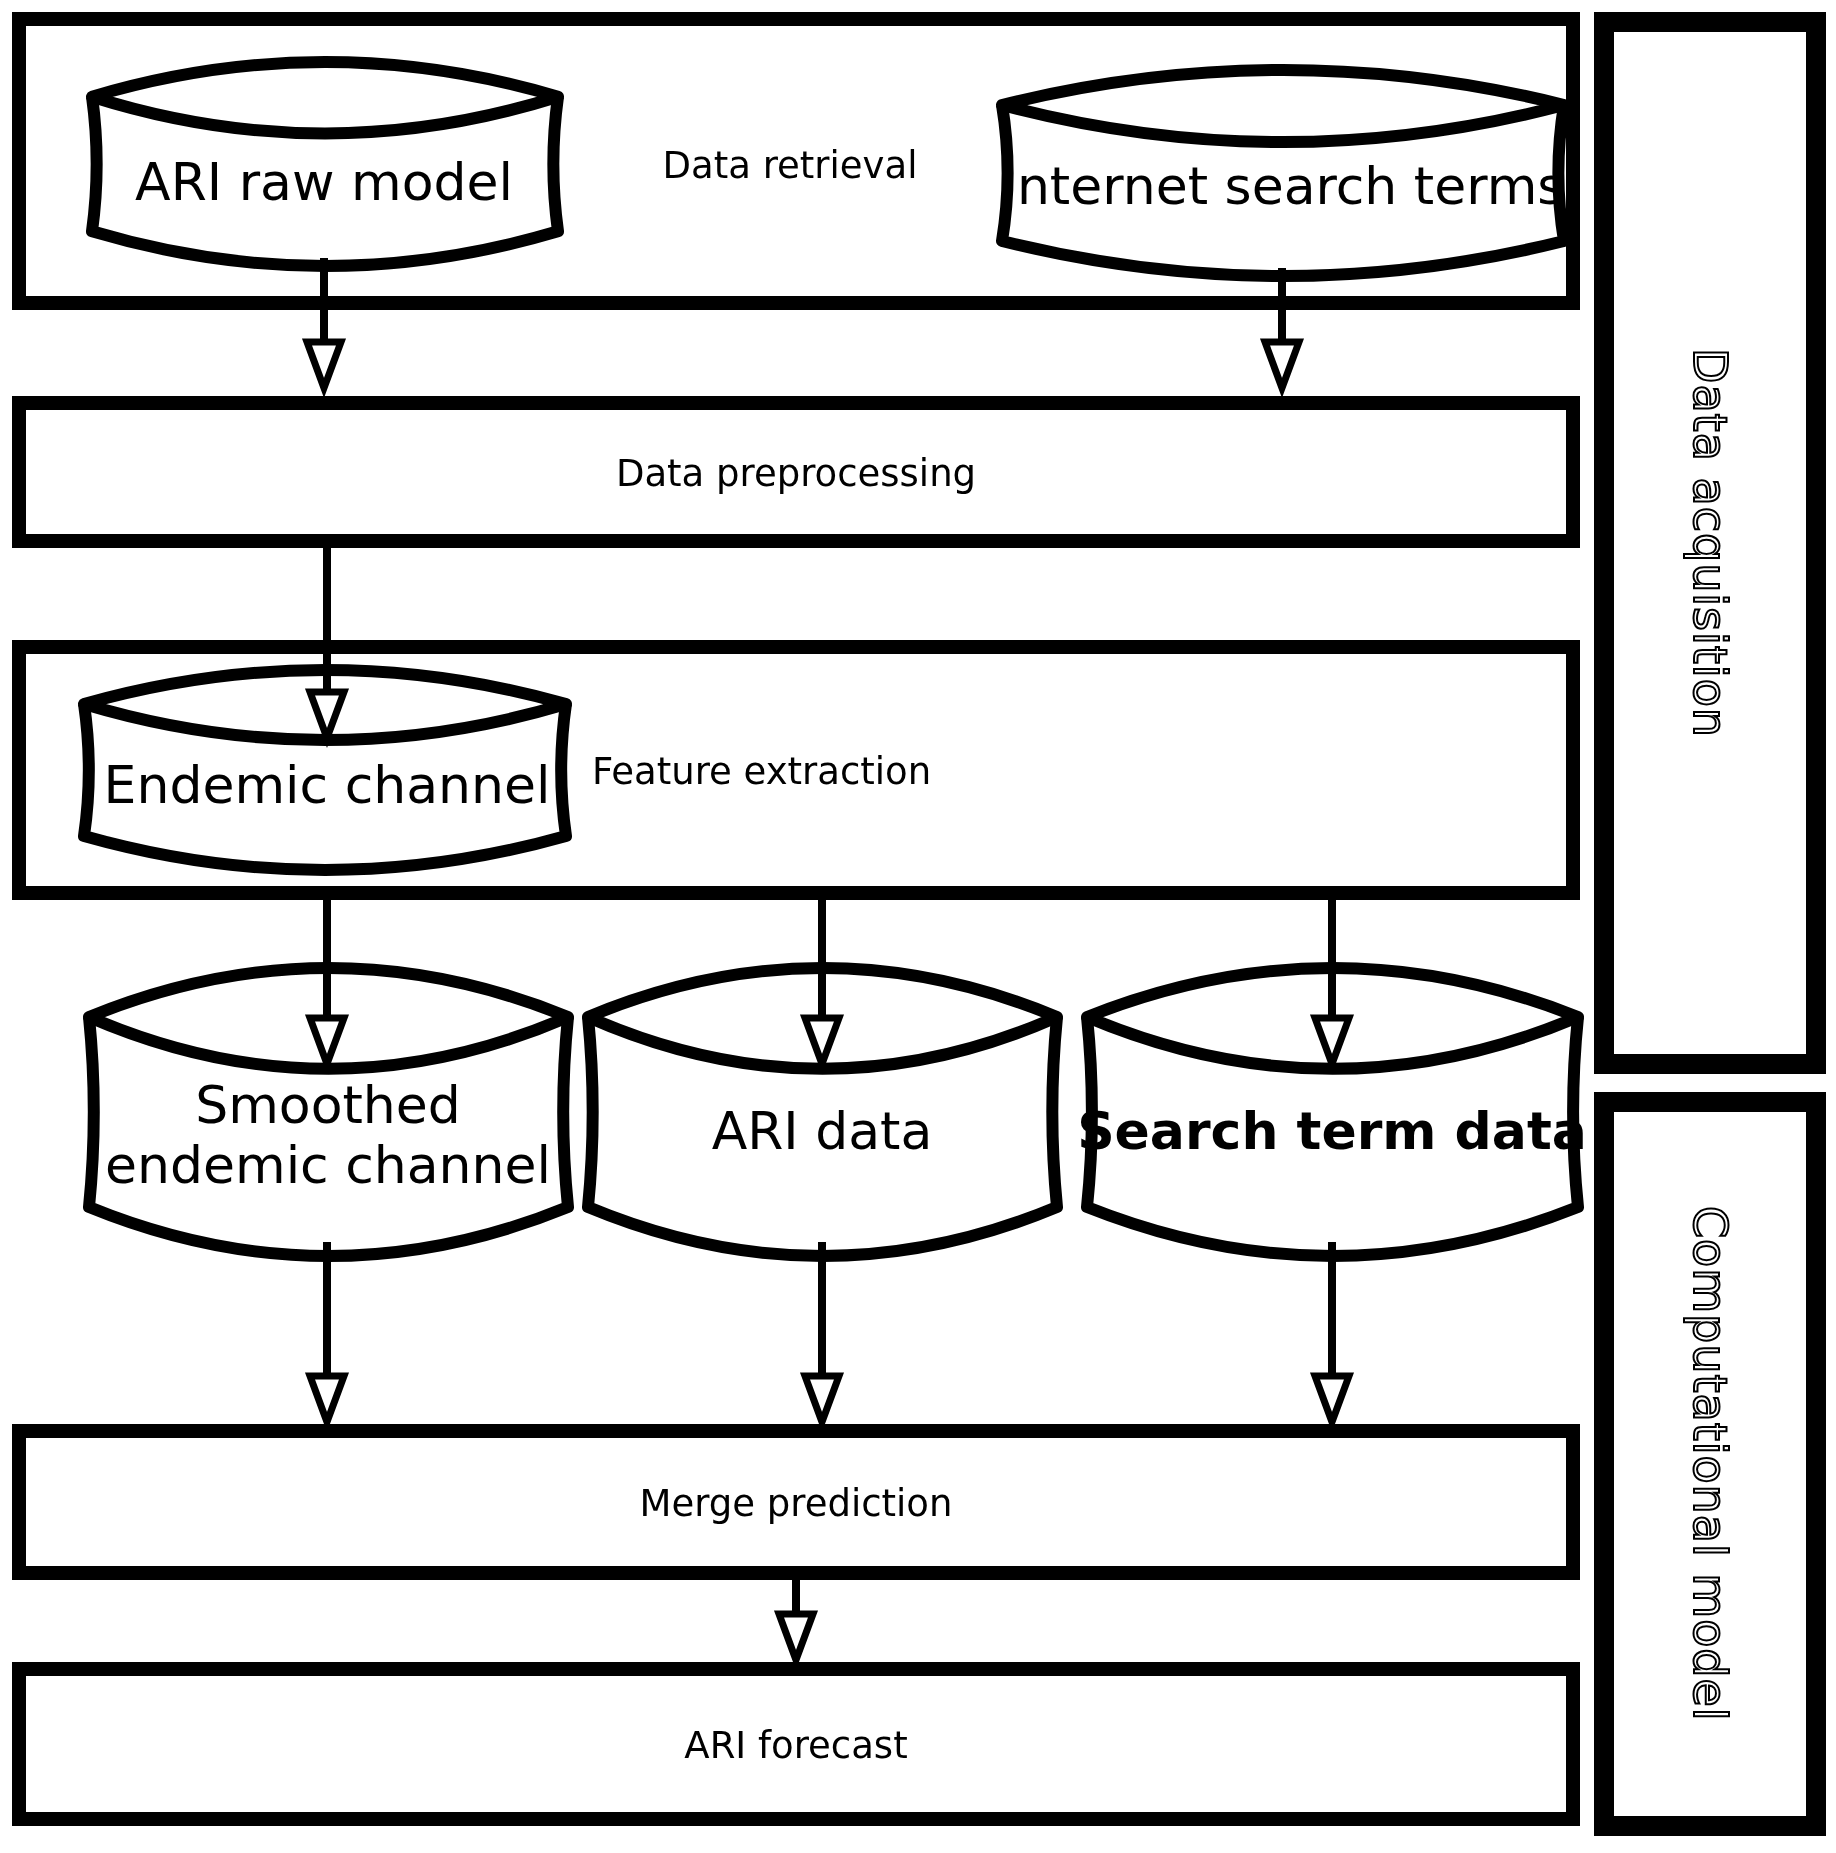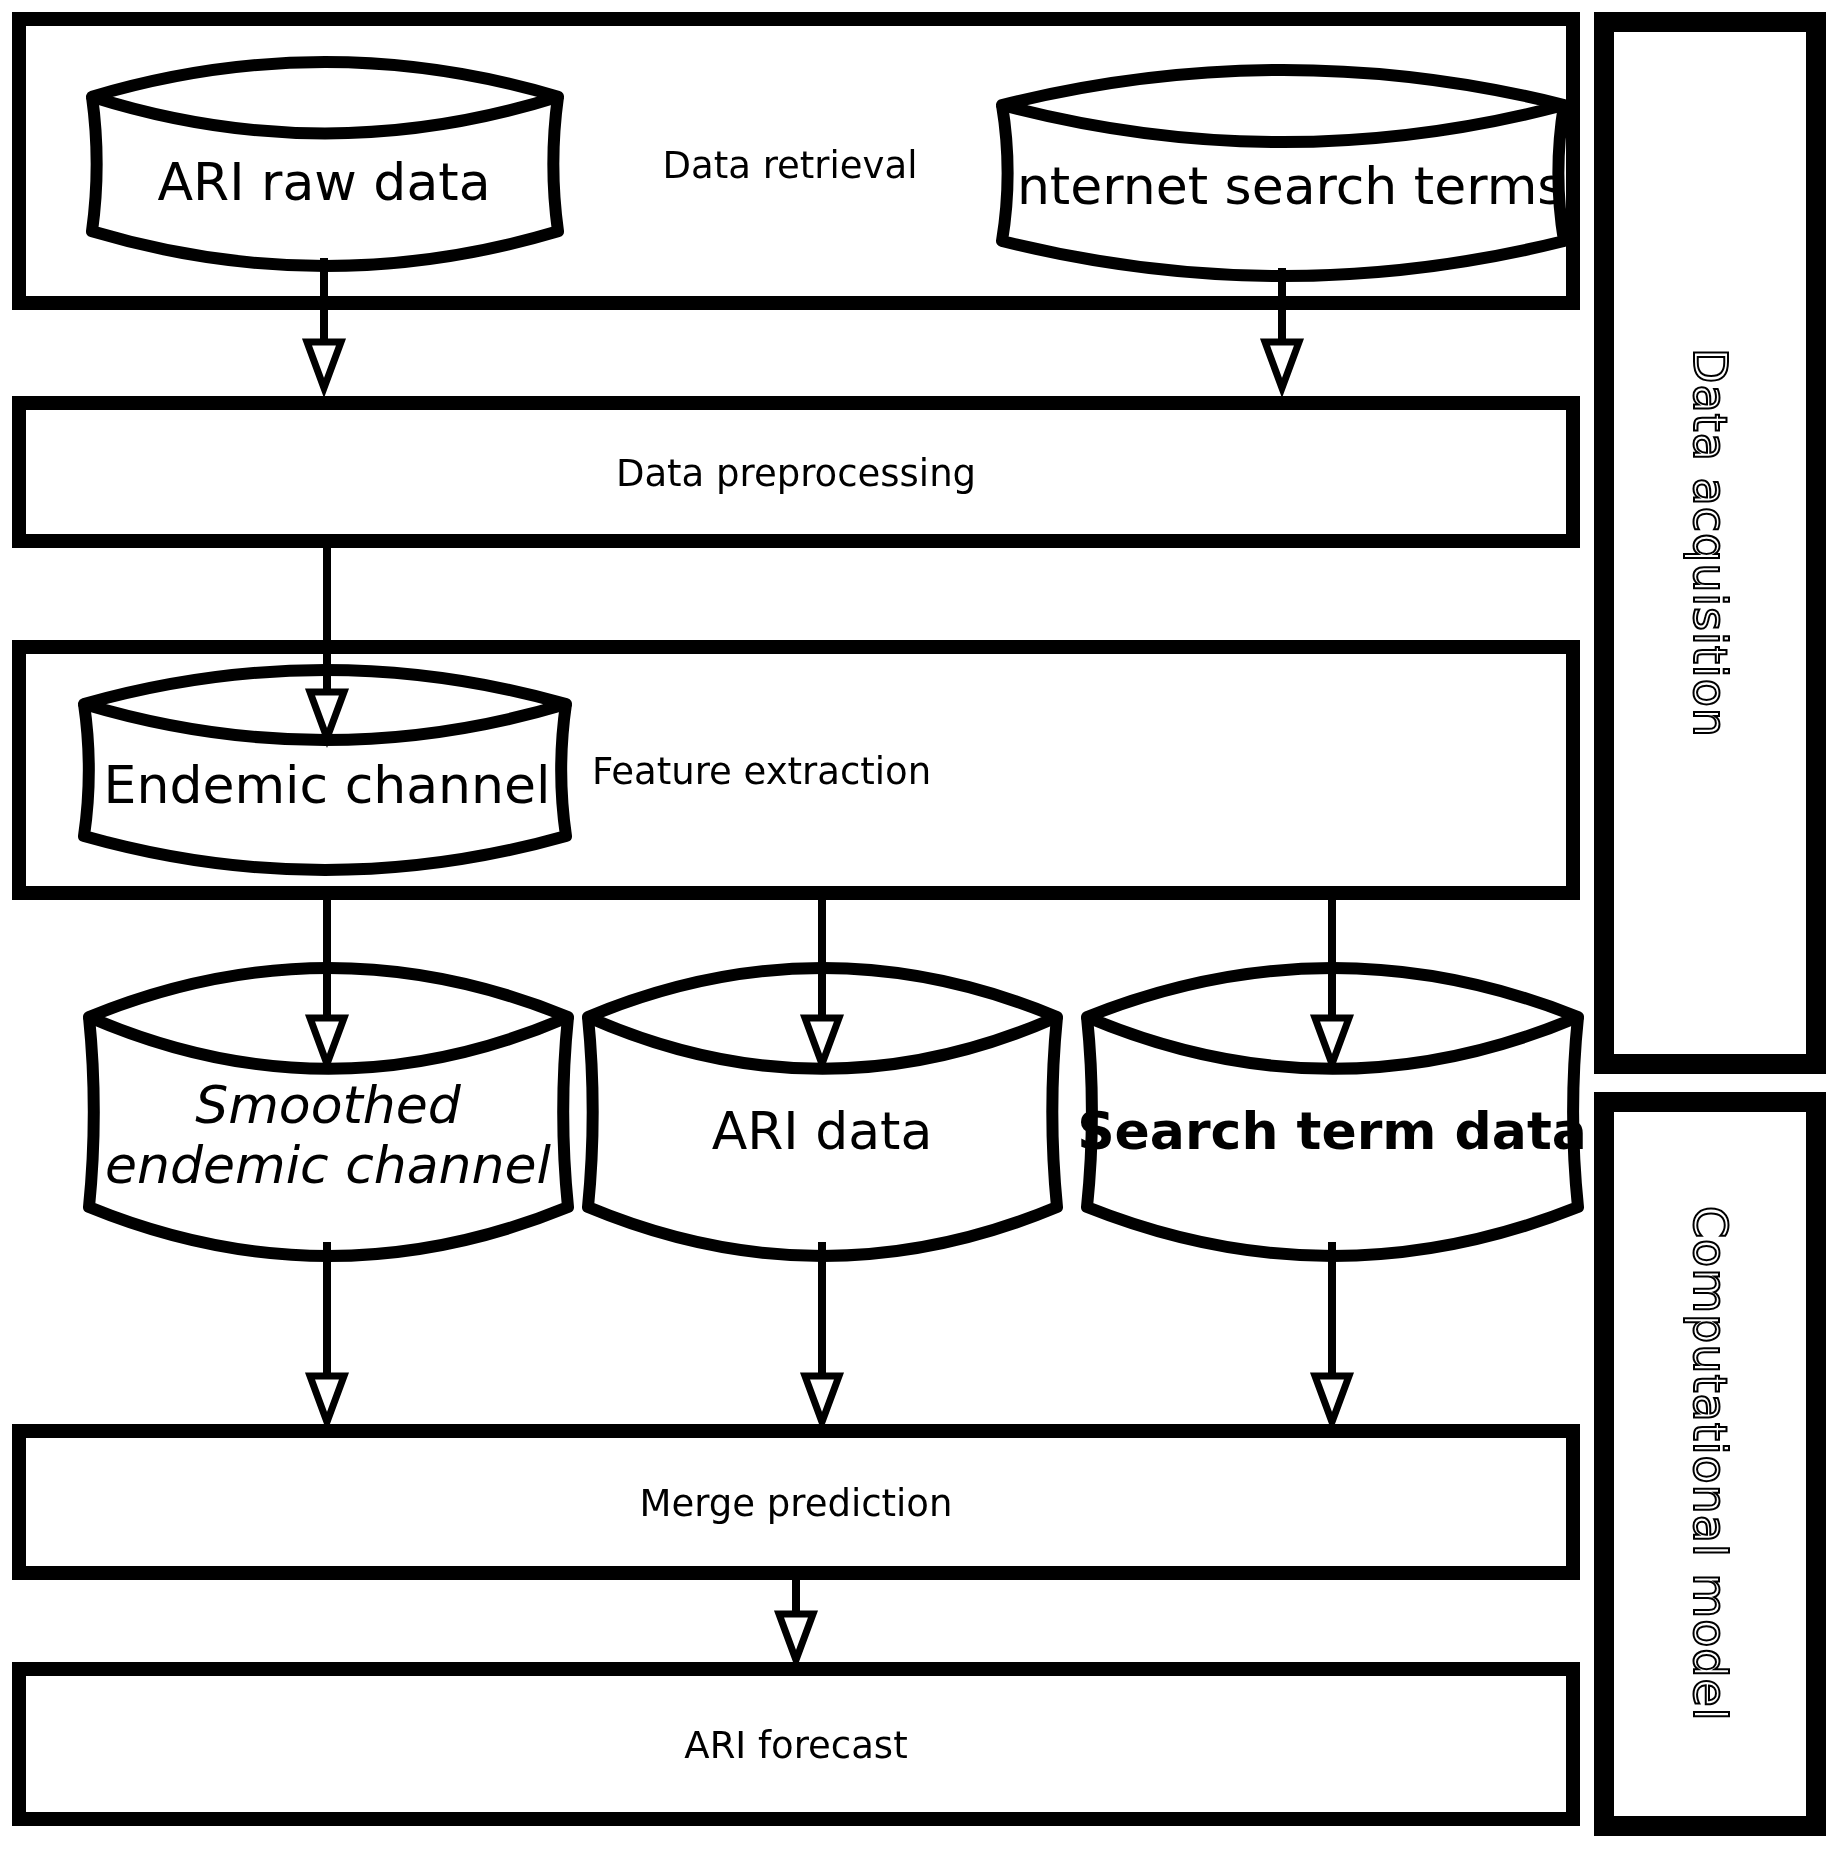--- a/index.html
+++ b/index.html
@@ -152,31 +152,31 @@
       <line x1="22" y1="0" x2="22" y2="140" stroke="#000000" stroke-width="8"></line>
       <polygon points="22,180 5,134 39,134" fill="#ffffff" stroke="#000000" stroke-width="7" stroke-linejoin="miter"></polygon>
     </svg>
   <svg class="arrow" width="44" height="86" viewBox="0 0 44 86" style="left: 774px; top: 1578px;">
       <line x1="22" y1="0" x2="22" y2="42" stroke="#000000" stroke-width="8"></line>
       <polygon points="22,82 5,36 39,36" fill="#ffffff" stroke="#000000" stroke-width="7" stroke-linejoin="miter"></polygon>
     </svg>
 
   <div class="label" style="left:790px; top:166px;">Data retrieval</div>
 
-  <div class="cyl-label" style="left:324px; top:183px;">ARI raw data</div>
+  <div class="cyl-label" style="left:324px; top:183px;">ARI raw model</div>
 
   <div class="cyl-label" style="left:1283px; top:187px;">Internet search terms</div>
 
   <div class="label" style="left:796px; top:474px;">Data preprocessing</div>
 
   <div class="cyl-label" style="left:327px; top:786px;">Endemic channel</div>
 
   <div class="label left-anchored" style="left:592px; top:772px;">Feature extraction</div>
 
-  <div class="cyl-label" style="left:328px; top:1136px;font-style:italic;">
+  <div class="cyl-label" style="left:328px; top:1136px;">
     <span>Smoothed</span>
     <span>endemic channel</span>
   </div>
 
   <div class="cyl-label" style="left:822px; top:1132px;">ARI data</div>
 
   <div class="cyl-label" style="left:1332px; top:1132px;font-weight:bold;">Search term data</div>
 
   <div class="label" style="left:796px; top:1504px;">Merge prediction</div>
 

